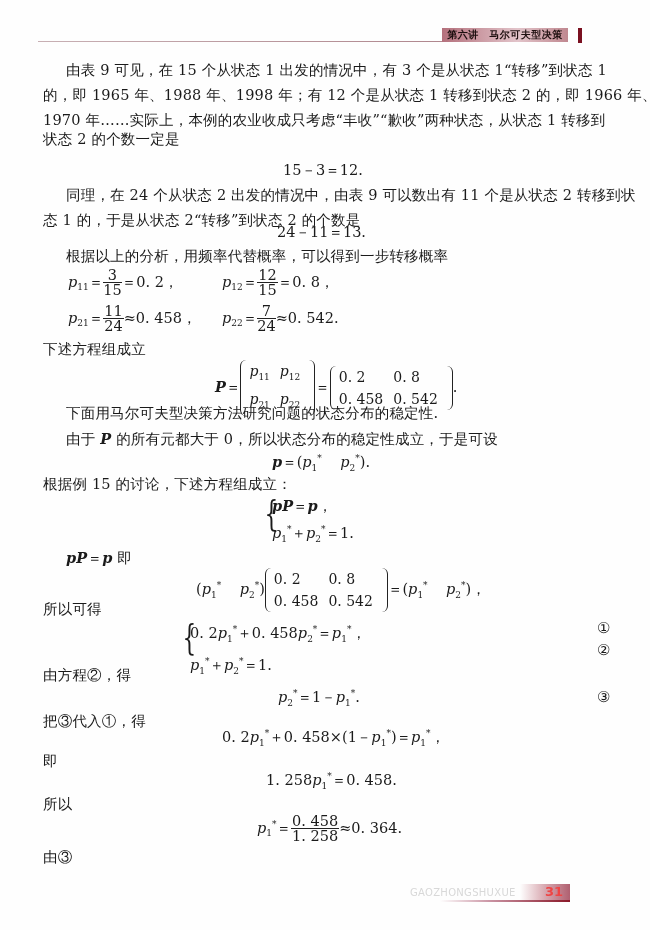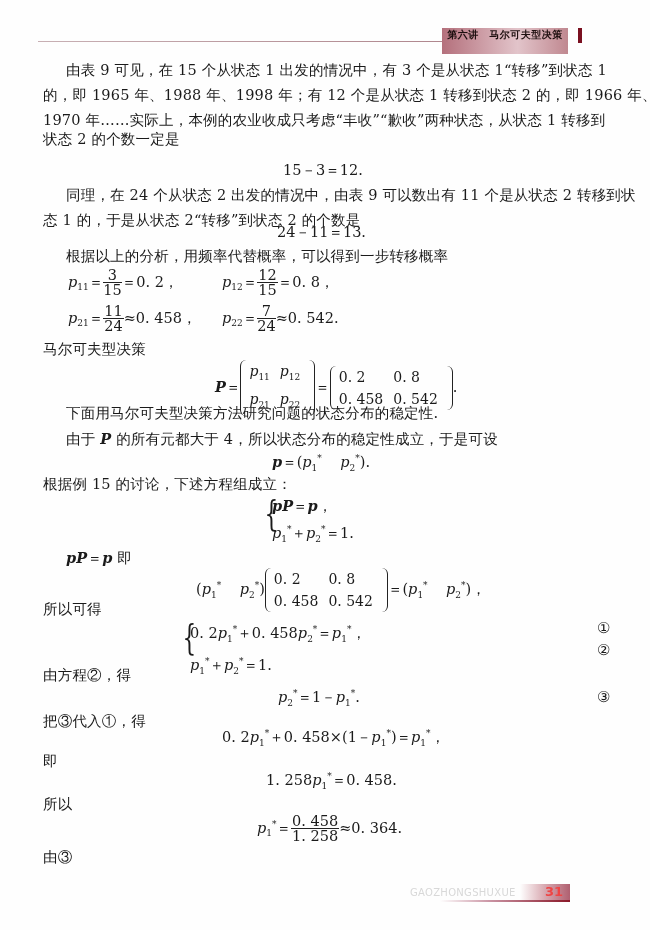--- a/index.html
+++ b/index.html
@@ -1,19 +1,19 @@
 <!DOCTYPE html>
 <html><head>
 <meta charset="utf-8">
 <style>
   html, body { margin:0; padding:0; }
   body { width:650px; height:930px; background:#fefefe; position:relative; overflow:hidden;
          font-family:"DejaVu Serif","Liberation Serif",serif; color:#1a1a1a; }
   .hdr-line { position:absolute; left:38px; top:41px; width:530px; height:1px; background:linear-gradient(to right,#c8b0b4,#a87a82); }
-  .hdr-band { position:absolute; left:442px; top:28px; width:126px; height:26px;
+  .hdr-band { position:absolute; left:442px; top:28px; width:126px; height:14px;
               background:linear-gradient(to right,#b4707c,#e2c4ca 60%,#c08890);
               font-family:"DejaVu Sans","Liberation Sans",sans-serif; font-size:10px; font-weight:bold;
               color:#1e1010; line-height:14px; text-align:center; letter-spacing:0.5px; }
   .hdr-bar { position:absolute; left:578px; top:28px; width:4px; height:15px; background:#7a1020; }
   .p { position:absolute; font-size:14.5px; line-height:25px; white-space:nowrap; letter-spacing:0.2px; }
   .ind { left:66px; }
   .nind { left:43px; }
   .eq { position:absolute; font-size:14.5px; white-space:nowrap; }
   .it { font-style:italic; }
   .b { font-weight:bold; font-style:italic; }
@@ -60,21 +60,21 @@
 <div class="eq" style="left:222px;top:268px">
   <span class="it">p</span><sub>12</sub>＝<span class="frac"><span class="n">12</span><span class="d">15</span></span><span>＝0. 8，</span>
 </div>
 <div class="eq" style="left:68px;top:304px">
   <span class="it">p</span><sub>21</sub>＝<span class="frac"><span class="n">11</span><span class="d">24</span></span><span>≈0. 458，</span>
 </div>
 <div class="eq" style="left:222px;top:304px">
   <span class="it">p</span><sub>22</sub>＝<span class="frac"><span class="n">7</span><span class="d">24</span></span><span>≈0. 542.</span>
 </div>
 
-<div class="p nind" style="top:337px">马尔可夫型决策</div>
+<div class="p nind" style="top:337px">下述方程组成立</div>
 
 <div class="eq" style="left:215px;top:360px">
   <span class="b">P</span>＝<span class="mat"><table>
     <tbody>
           <tr>
             <td><span class="it">p</span><sub>11</sub></td>
             <td><span class="it">p</span><sub>12</sub></td>
           </tr>
     <tr>
             <td><span class="it">p</span><sub>21</sub></td>
@@ -90,21 +90,21 @@
     <tr>
             <td>0. 458</td>
             <td>0. 542</td>
           </tr>
   </tbody>
       </table></span>.
 </div>
 
 <div class="p ind" style="top:401px">下面用马尔可夫型决策方法研究问题的状态分布的稳定性.</div>
 <div class="p ind" style="top:426px">
-  <span>由于 </span><span class="b">P</span><span> 的所有元都大于 4，所以状态分布的稳定性成立，于是可设</span>
+  <span>由于 </span><span class="b">P</span><span> 的所有元都大于 0，所以状态分布的稳定性成立，于是可设</span>
 </div>
 <div class="eq" style="left:272px;top:453px">
   <span class="b">p</span>＝(<span class="it">p</span><sub>1</sub><sup>*</sup>&nbsp;&nbsp;&nbsp; <span class="it">p</span><sub>2</sub><sup>*</sup>).
 </div>
 
 <div class="p nind" style="top:472px">根据例 15 的讨论，下述方程组成立：</div>
 
 <div class="eq" style="left:272px;top:494px">
   <span class="brace" style="position:absolute;left:-12px;top:2px">{</span>
   <div style="line-height:23px"><span class="b">pP</span>＝<span class="b">p</span>，</div>

